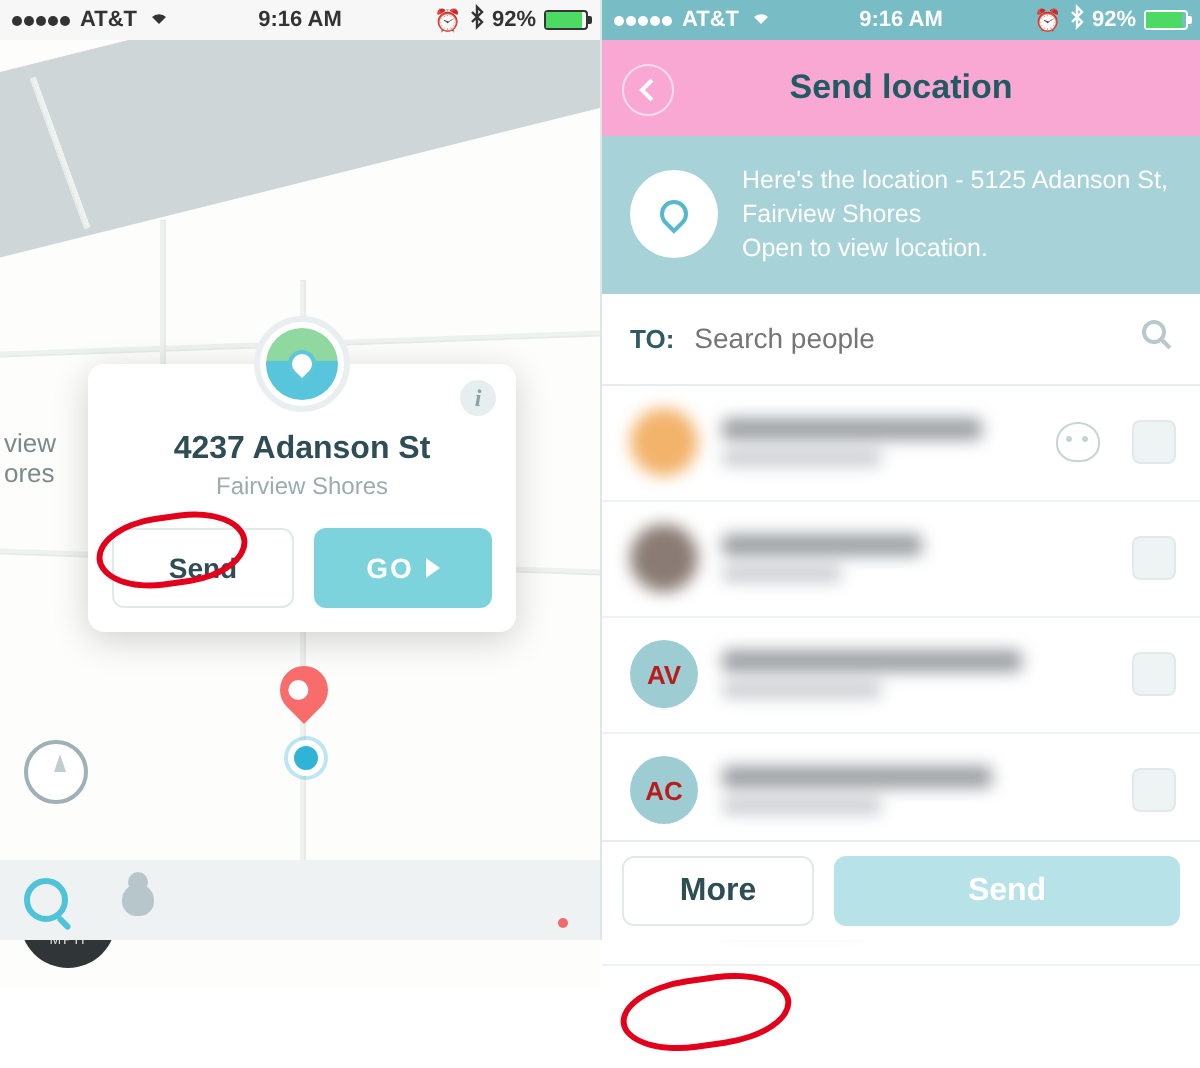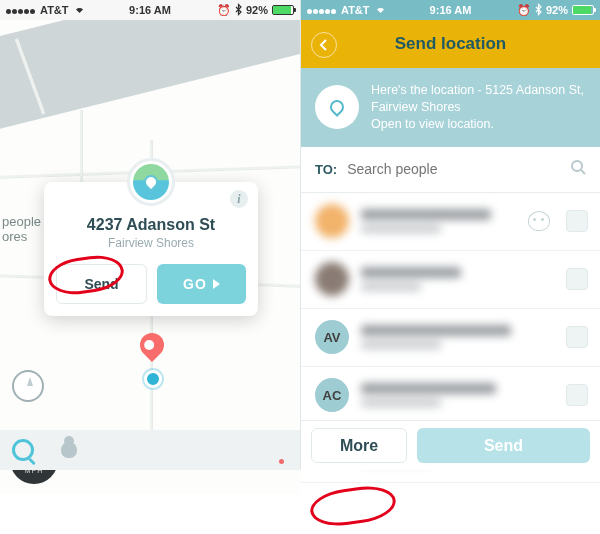--- a/index.html
+++ b/index.html
@@ -58,38 +58,38 @@
   .bottom-l .c1{ width:46px;}
   .bottom-l .c2{ flex:1; border-left:1px solid #e0e7e9; border-right:1px solid #e0e7e9; font-size:13px; position:relative;}
   .bottom-l .c2 .spk{ position:absolute; right:10px; top:6px; color:#b3c4c8;}
   .bottom-l .c3{ width:46px;}
   .mag{ width:22px; height:22px; border-radius:50%; border:3px solid #4fc4d9; position:relative;}
   .mag::after{content:""; position:absolute; right:-5px; bottom:-5px; width:8px; height:3px; background:#4fc4d9; transform:rotate(45deg); border-radius:2px;}
   .buddy{ width:16px; height:16px; background:#b7c6ca; border-radius:50% 50% 45% 45%; position:relative;}
   .buddy::before{ content:""; position:absolute; left:3px; top:-6px; width:10px; height:10px; border-radius:50%; background:#b7c6ca;}
   .red-dot{ position:absolute; right:16px; bottom:6px; width:5px; height:5px; border-radius:50%; background:#f26b6b;}
   
-  .ph2 .hdr{ height:48px; background:#eab308; color:#2d5b63; display:flex; align-items:center; justify-content:center; position:relative;}
+  .ph2 .hdr{ height:48px; background:#f9a8d4; color:#2d5b63; display:flex; align-items:center; justify-content:center; position:relative;}
   .ph2 .hdr h2{ color:#205a63; font-size:17px; font-weight:700;}
   .back{ position:absolute; left:10px; top:12px; width:26px; height:26px; border-radius:50%; border:1px solid rgba(255,255,255,.6); display:flex; align-items:center; justify-content:center; color:#fff;}
   .back svg{ display:block;}
   .locbox{ background:#a6d2d8; padding:14px 14px; display:flex; gap:12px; align-items:center;}
   .locbox .ico{ width:44px; height:44px; border-radius:50%; background:#fff; display:flex; align-items:center; justify-content:center; flex-shrink:0;}
   .locbox .ico .pin-mini{ border-color:#55b9cc;}
   .locbox .txt{ color:#fff; font-size:12.5px; line-height:1.35;}
   .search{ background:#fff; border-bottom:1px solid #e7edef; height:46px; display:flex; align-items:center; padding:0 14px; gap:10px;}
   .search label{ color:#2f5a63; font-weight:700; font-size:13px;}
   .search input{ flex:1; border:none; outline:none; font-size:14px; color:#8aa0a5;}
   .search .sglass{ color:#b8c8cc;}
   .list{ background:#fff; height:310px; overflow:hidden;}
   .row{ height:58px; border-bottom:1px solid #edf2f3; display:flex; align-items:center; padding:0 12px 0 14px; gap:12px;}
   .avatar{ width:34px; height:34px; border-radius:50%; flex-shrink:0;}
   .avatar.img{ background:#f2b36b;}
   .avatar.img2{ background:#8a7c74;}
-  .avatar.txt{ background:#9dccd3; color:#404040; font-size:13px; font-weight:700; display:flex; align-items:center; justify-content:center;}
+  .avatar.txt{ background:#9dccd3; color:#b91c1c; font-size:13px; font-weight:700; display:flex; align-items:center; justify-content:center;}
   .blur{ filter:blur(4px);}
   .rowtext{ flex:1;}
   .rowtext .t1{ height:11px; width:130px; background:#9b9fa3; border-radius:3px; margin-bottom:5px;}
   .rowtext .t2{ height:8px; width:80px; background:#c7cbce; border-radius:3px;}
   .chk{ width:22px; height:22px; border-radius:4px; background:#eef3f4; border:1px solid #e1e9eb;}
   .wazer{ width:22px; height:20px; border:1.5px solid #c6d4d7; border-radius:50% 50% 45% 45%; position:relative; margin-right:4px;}
   .wazer::before{ content:""; position:absolute; left:4px; top:6px; width:3px; height:3px; background:#c6d4d7; border-radius:50%; box-shadow:8px 0 0 #c6d4d7;}
   
   .bottom-r{ position:absolute; left:0; right:0; bottom:0; height:50px; background:#fff; border-top:1px solid #e7edef; display:flex; gap:10px; padding:7px 10px;}
   .bottom-r .more{ flex:0 0 96px; display:flex; align-items:center; justify-content:center; font-weight:700; color:#2e4d55; border:1px solid #e2e9eb; border-radius:6px; background:#fff;}
@@ -128,21 +128,21 @@
   </div>
 
   <div class="map-area">
     <div class="road-main"></div>
     <div class="road-thin r1"></div>
       <div class="road-thin r2"></div>
       <div class="road-thin r3"></div>
       <div class="road-thin r4"></div>
       <div class="road-thin r5"></div>
     <div class="road-label">
-      <div>people</div>
+      <div>view</div>
       <div>ores</div>
     </div>
 
     <div class="card">
       <div class="badge">
           <div class="inner">
             <div class="pin-mini"></div>
           </div>
         </div>
       <div class="info-i">i</div>

